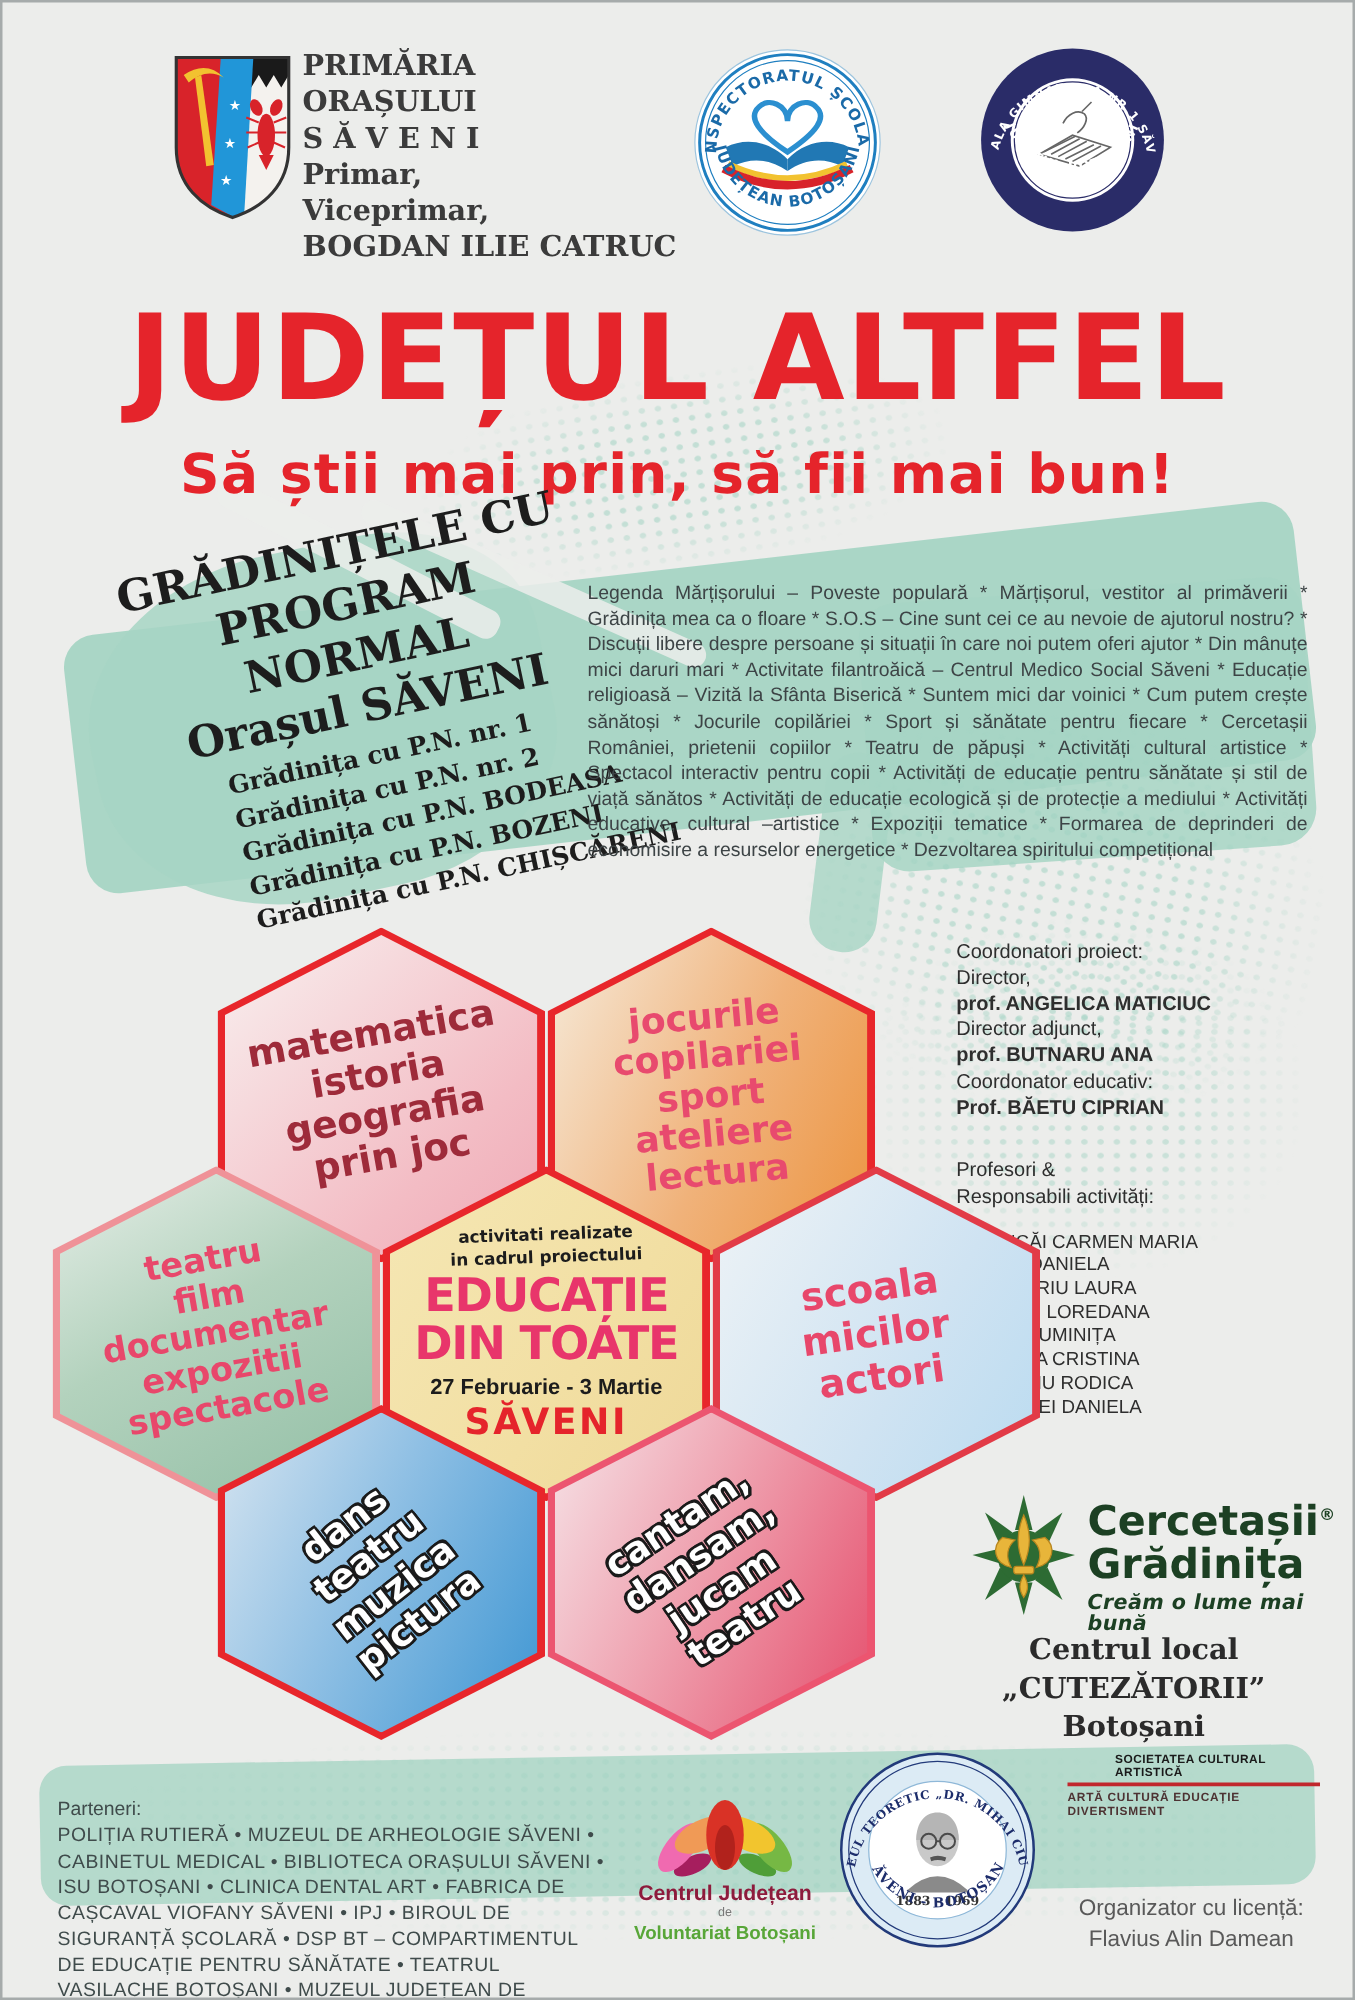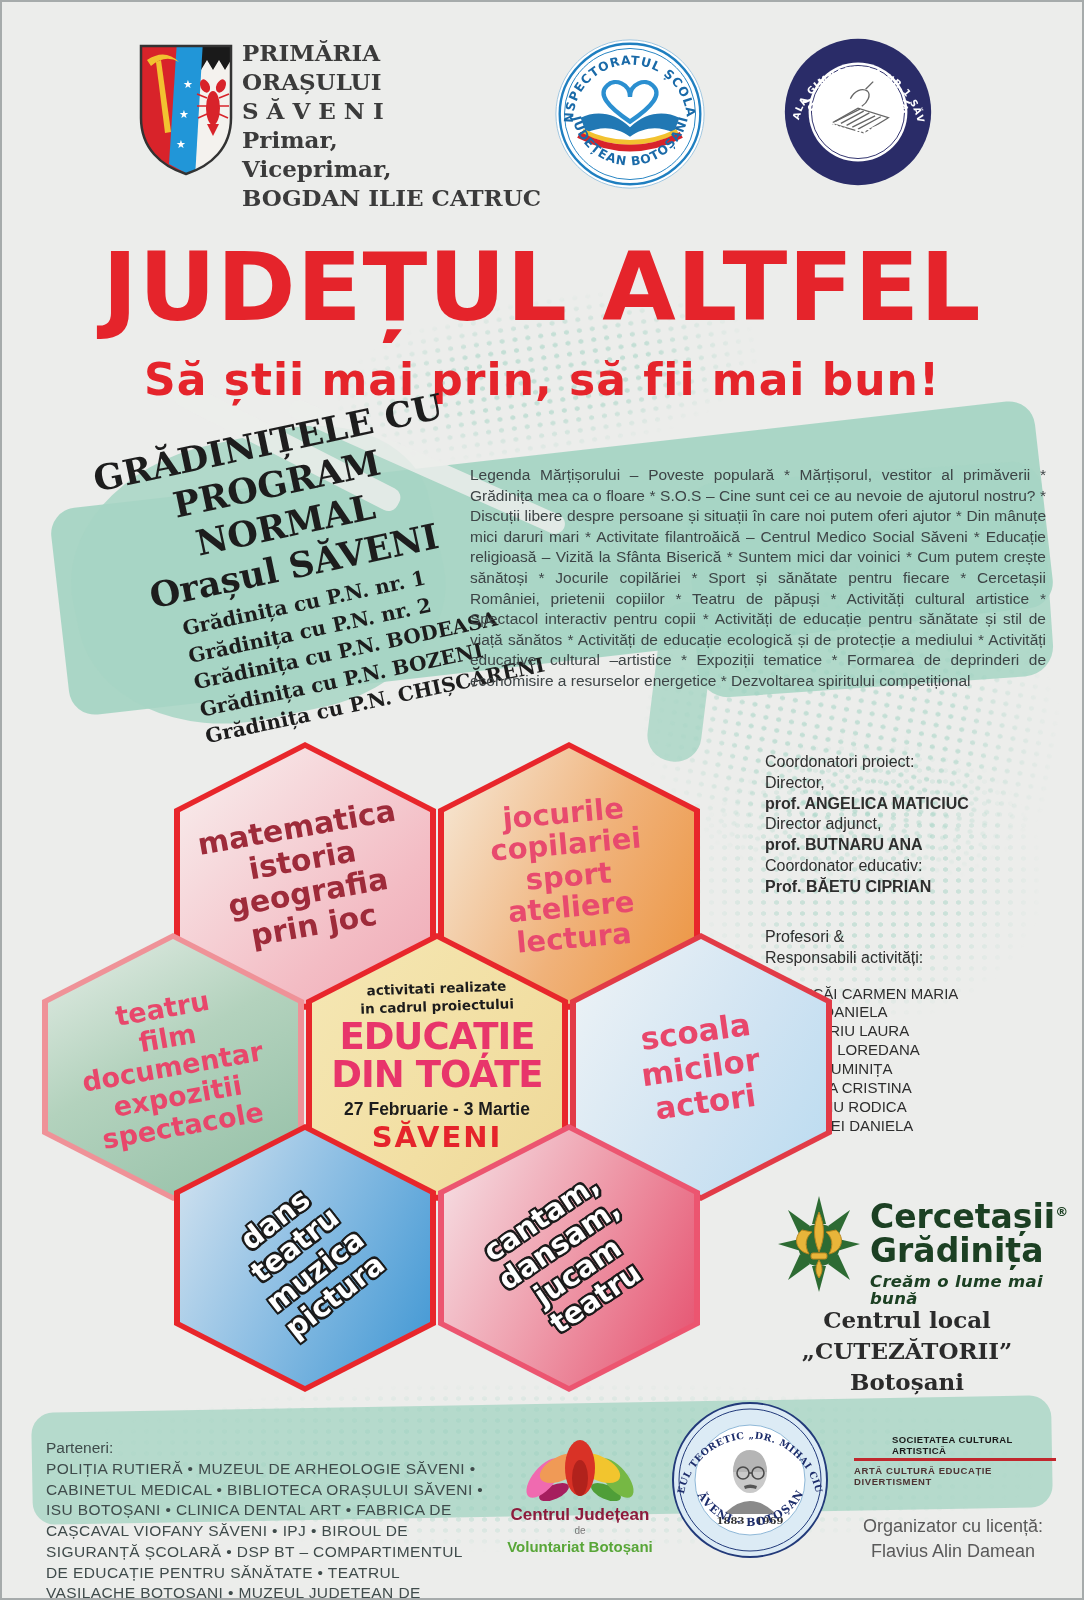--- a/index.html
+++ b/index.html
@@ -84,21 +84,21 @@
                font-family:"DejaVu Serif","Liberation Serif",serif;font-weight:700;
                font-size:23px;line-height:31px;color:#2b2b2b;}
 
   
   .partners{left:44px;top:1436px;width:438px;font-size:15.5px;line-height:1.34;color:#3f4b4b;}
   .partners .plist{letter-spacing:.4px;}
   .volun-text{left:497px;top:1504px;width:162px;text-align:center;line-height:1;}
   .volun-text .v1{font-size:17px;font-weight:800;color:#8d1b3c;}
   .volun-text .v2{font-size:10px;color:#777;margin:3px 0;}
   .volun-text .v3{font-size:15px;font-weight:800;color:#58a638;text-align:center;}
-  .arlechin{left:852px;top:1432px;width:202px;}
+  .arlechin{left:852px;top:1400px;width:202px;}
   .arl-top{font-size:9.5px;letter-spacing:.4px;color:#1a1a1a;margin-left:38px;font-weight:700;}
   .arl-name{font-family:"DejaVu Serif","Liberation Serif",serif;color:#141414;line-height:.95;
             position:relative;margin-top:0;}
   .arl-A{font-size:52px;font-weight:700;}
   .arl-rest{font-size:38px;font-weight:700;}
   .arl-reg{font-size:13px;vertical-align:18px;}
   .arl-rule{height:2.5px;background:#c1272d;margin-top:2px;}
   .arl-bottom{font-size:9.5px;letter-spacing:.6px;color:#4d3333;margin-top:4px;font-weight:700;}
   .organizer{left:838px;top:1512px;width:226px;text-align:center;font-size:18px;line-height:1.4;
              color:#595959;}

